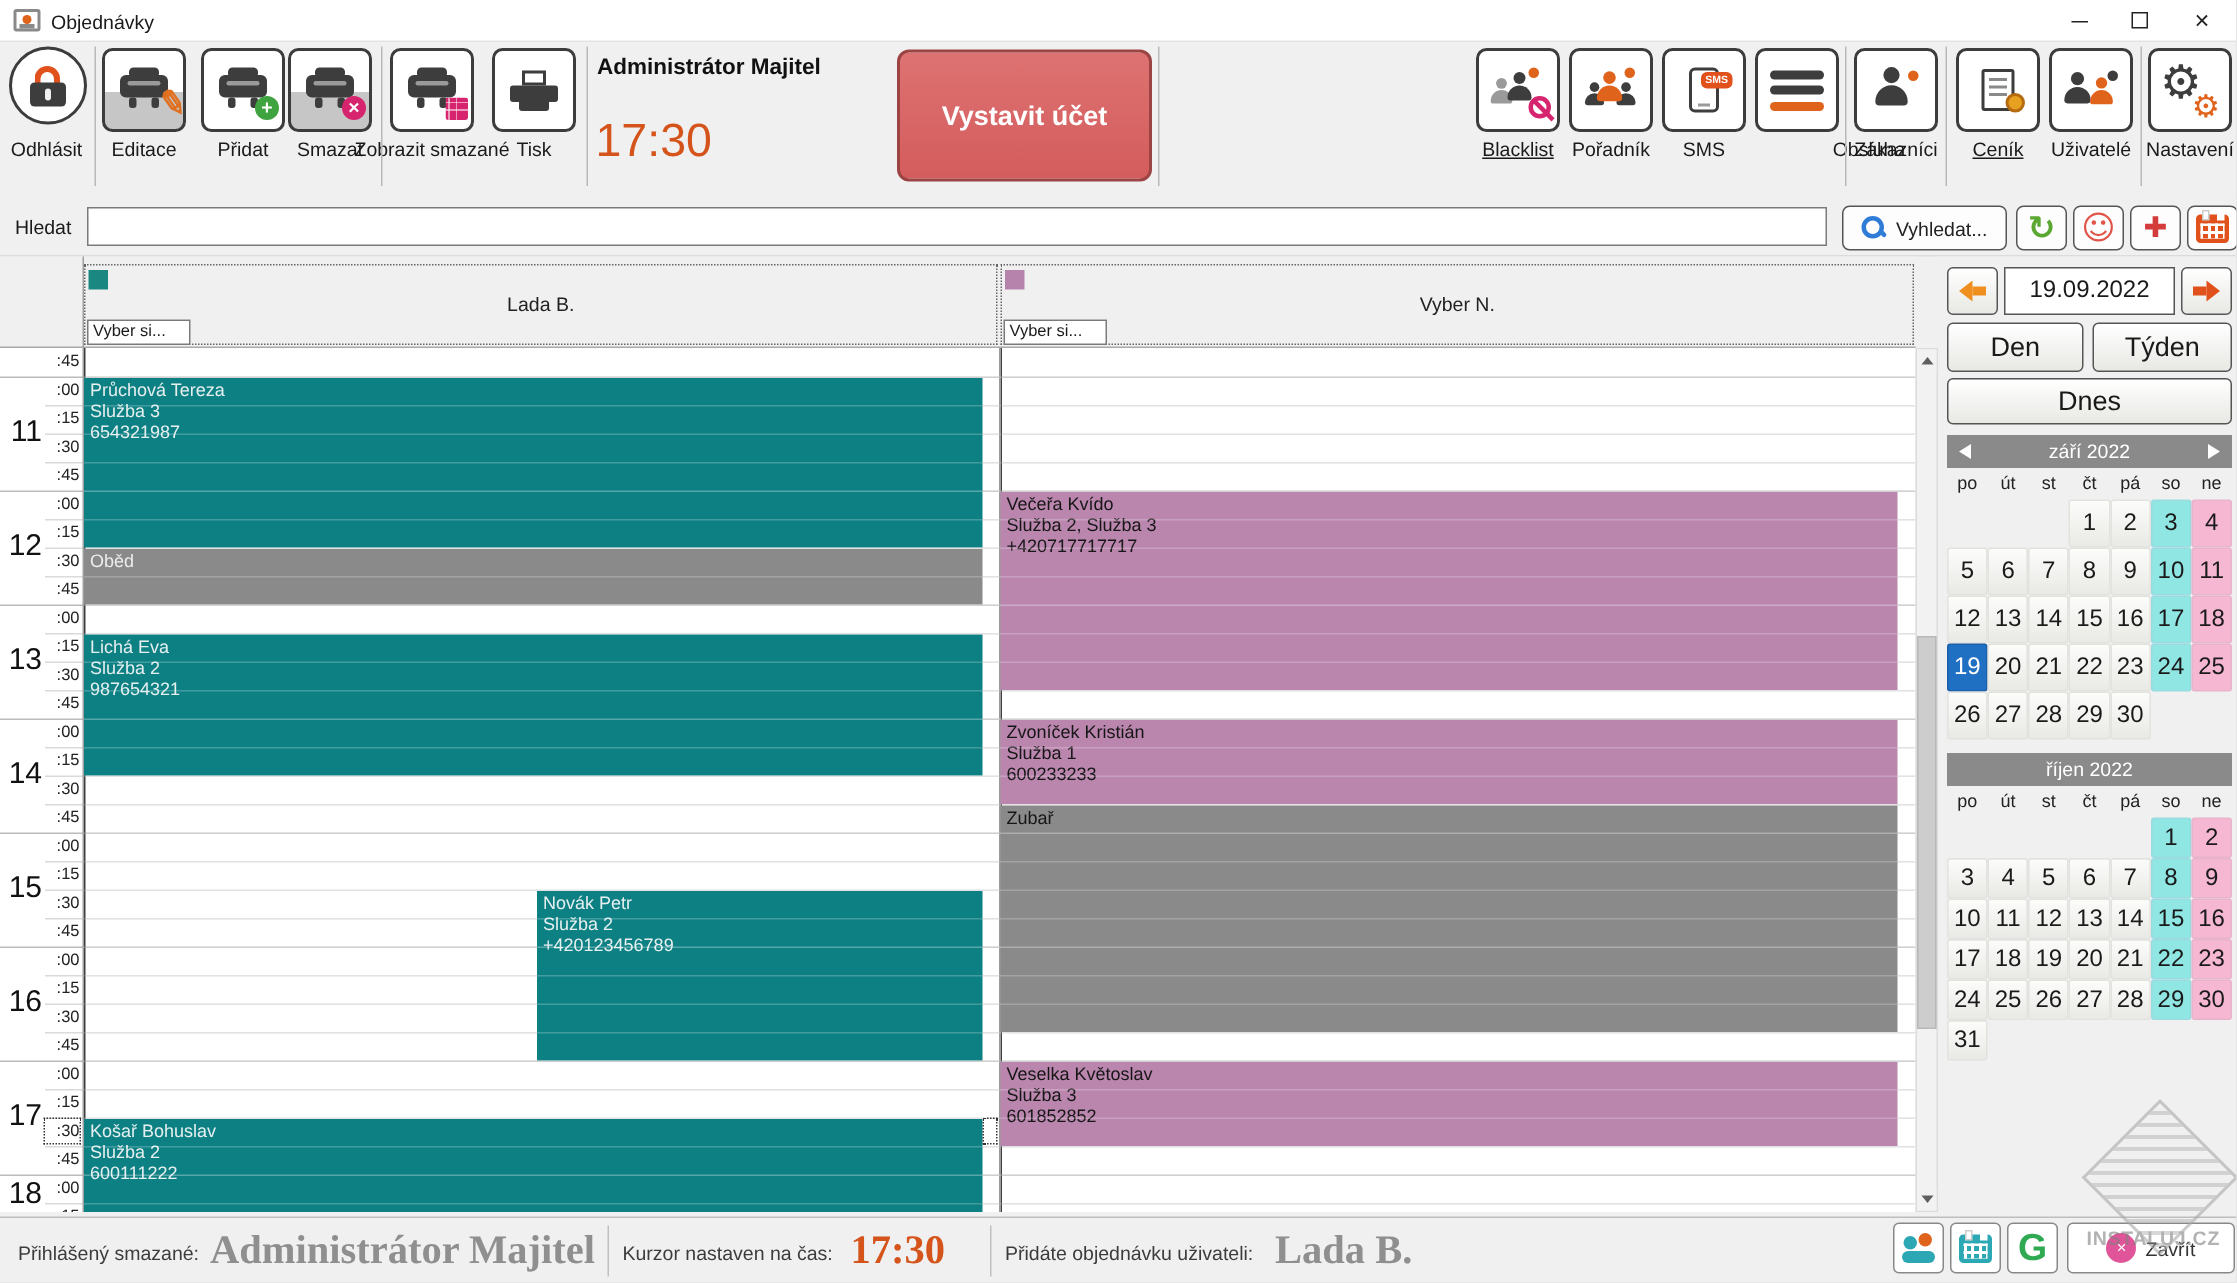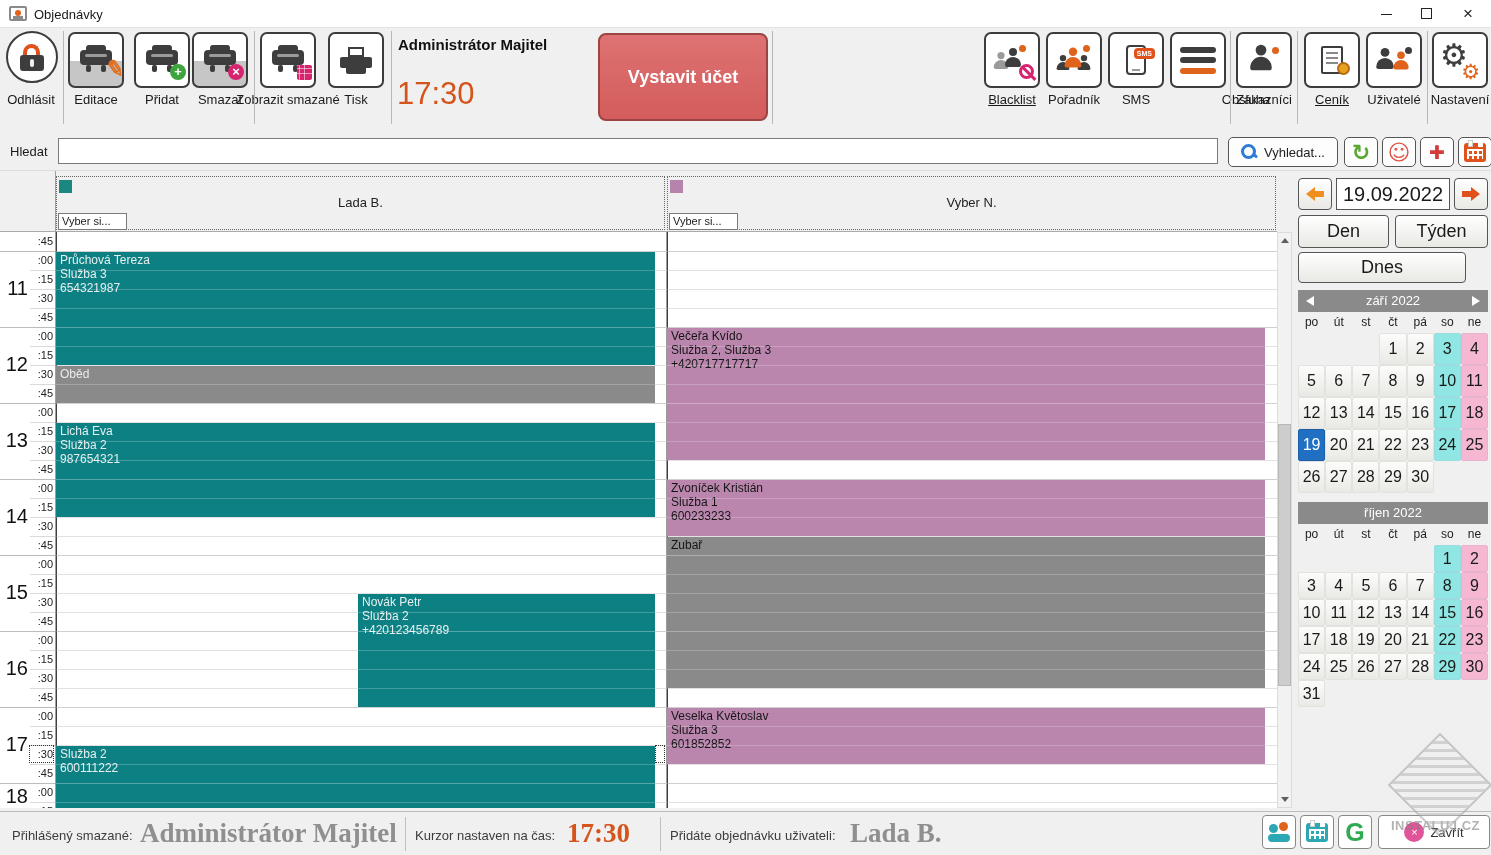--- a/index.html
+++ b/index.html
@@ -134,30 +134,30 @@
   .sb-arrow.down{bottom:0;} .sb-arrow.down::after{top:5px;border-top:5px solid #606060;}
   #sb-thumb{position:absolute;left:0;top:191px;width:13px;height:262px;background:#cdcdcd;border:1px solid #b8b8b8;cursor:pointer;}
 
   
   #sidebar{position:absolute;left:1292px;top:171px;width:199px;height:640px;background:#f0f0f0;}
   .nav-btn{position:absolute;border:1px solid #555;border-radius:4px;background:linear-gradient(#ffffff,#e8e8e4);
            display:flex;align-items:center;justify-content:center;cursor:pointer;font-size:18px;color:#1a1a1a;}
   #date-prev{left:6px;top:7px;width:34px;height:32px;}
   #date-next{left:162px;top:7px;width:34px;height:32px;}
   #date-box{position:absolute;left:44px;top:7px;width:114px;height:32px;border:1px solid #555;background:#fff;
-            font-size:20px;text-align:center;line-height:30px;}
+            font-size:16px;text-align:center;line-height:30px;}
   .arrR{position:relative;width:18px;height:14px;}
   .arrR::before{content:'';position:absolute;left:0;top:4px;width:9px;height:6px;background:#e0511c;}
   .arrR::after{content:'';position:absolute;left:9px;top:0;border-left:9px solid #e0511c;border-top:7px solid transparent;border-bottom:7px solid transparent;}
   .arrL{position:relative;width:18px;height:14px;}
   .arrL::before{content:'';position:absolute;right:0;top:4px;width:9px;height:6px;background:#ef8f1f;}
   .arrL::after{content:'';position:absolute;right:9px;top:0;border-right:9px solid #ef8f1f;border-top:7px solid transparent;border-bottom:7px solid transparent;}
   #btn-day{left:6px;top:44px;width:91px;height:33px;}
   #btn-week{left:103px;top:44px;width:93px;height:33px;}
-  #btn-today{left:6px;top:81px;width:168px;height:31px;}
+  #btn-today{left:6px;top:81px;width:190px;height:31px;}
 
   .mini-cal{position:absolute;left:6px;width:190px;}
   #cal-0{top:119px;} #cal-1{top:331px;}
   .mc-head{position:relative;height:22px;background:#8a8a8a;color:#fff;font-size:13px;text-align:center;line-height:22px;}
   .mc-arr{position:absolute;top:6px;width:0;height:0;cursor:pointer;}
   .mc-arr.l{left:8px;border-top:5px solid transparent;border-bottom:5px solid transparent;border-right:8px solid #fff;}
   .mc-arr.r{right:8px;border-top:5px solid transparent;border-bottom:5px solid transparent;border-left:8px solid #fff;}
   .mc-dow{display:grid;grid-template-columns:repeat(7,1fr);height:21px;}
   .mc-dow span{font-size:12px;color:#222;text-align:center;line-height:21px;}
   .mc-grid{display:grid;grid-template-columns:repeat(7,1fr);}
@@ -498,20 +498,21 @@
         <div>Lichá Eva</div>
         <div>Služba 2</div>
         <div>987654321</div>
       </div>
       <div class="appt" style="left: 358px; top: 362px; width: 297px; height: 113px; background: rgb(13, 128, 132); color: rgb(230, 239, 239);">
         <div>Novák Petr</div>
         <div>Služba 2</div>
         <div>+420123456789</div>
       </div>
       <div class="appt" style="left: 56px; top: 514px; width: 599px; height: 75px; background: rgb(13, 128, 132); color: rgb(230, 239, 239);">
+        <div>Košař Bohuslav</div>
         <div>Služba 2</div>
         <div>600111222</div>
       </div>
       <div class="appt" style="left: 667px; top: 96px; width: 598px; height: 132px; background: rgb(186, 134, 174); color: rgb(22, 22, 22);">
         <div>Večeřa Kvído</div>
         <div>Služba 2, Služba 3</div>
         <div>+420717717717</div>
       </div>
       <div class="appt" style="left: 667px; top: 248px; width: 598px; height: 56px; background: rgb(186, 134, 174); color: rgb(22, 22, 22);">
         <div>Zvoníček Kristián</div>

